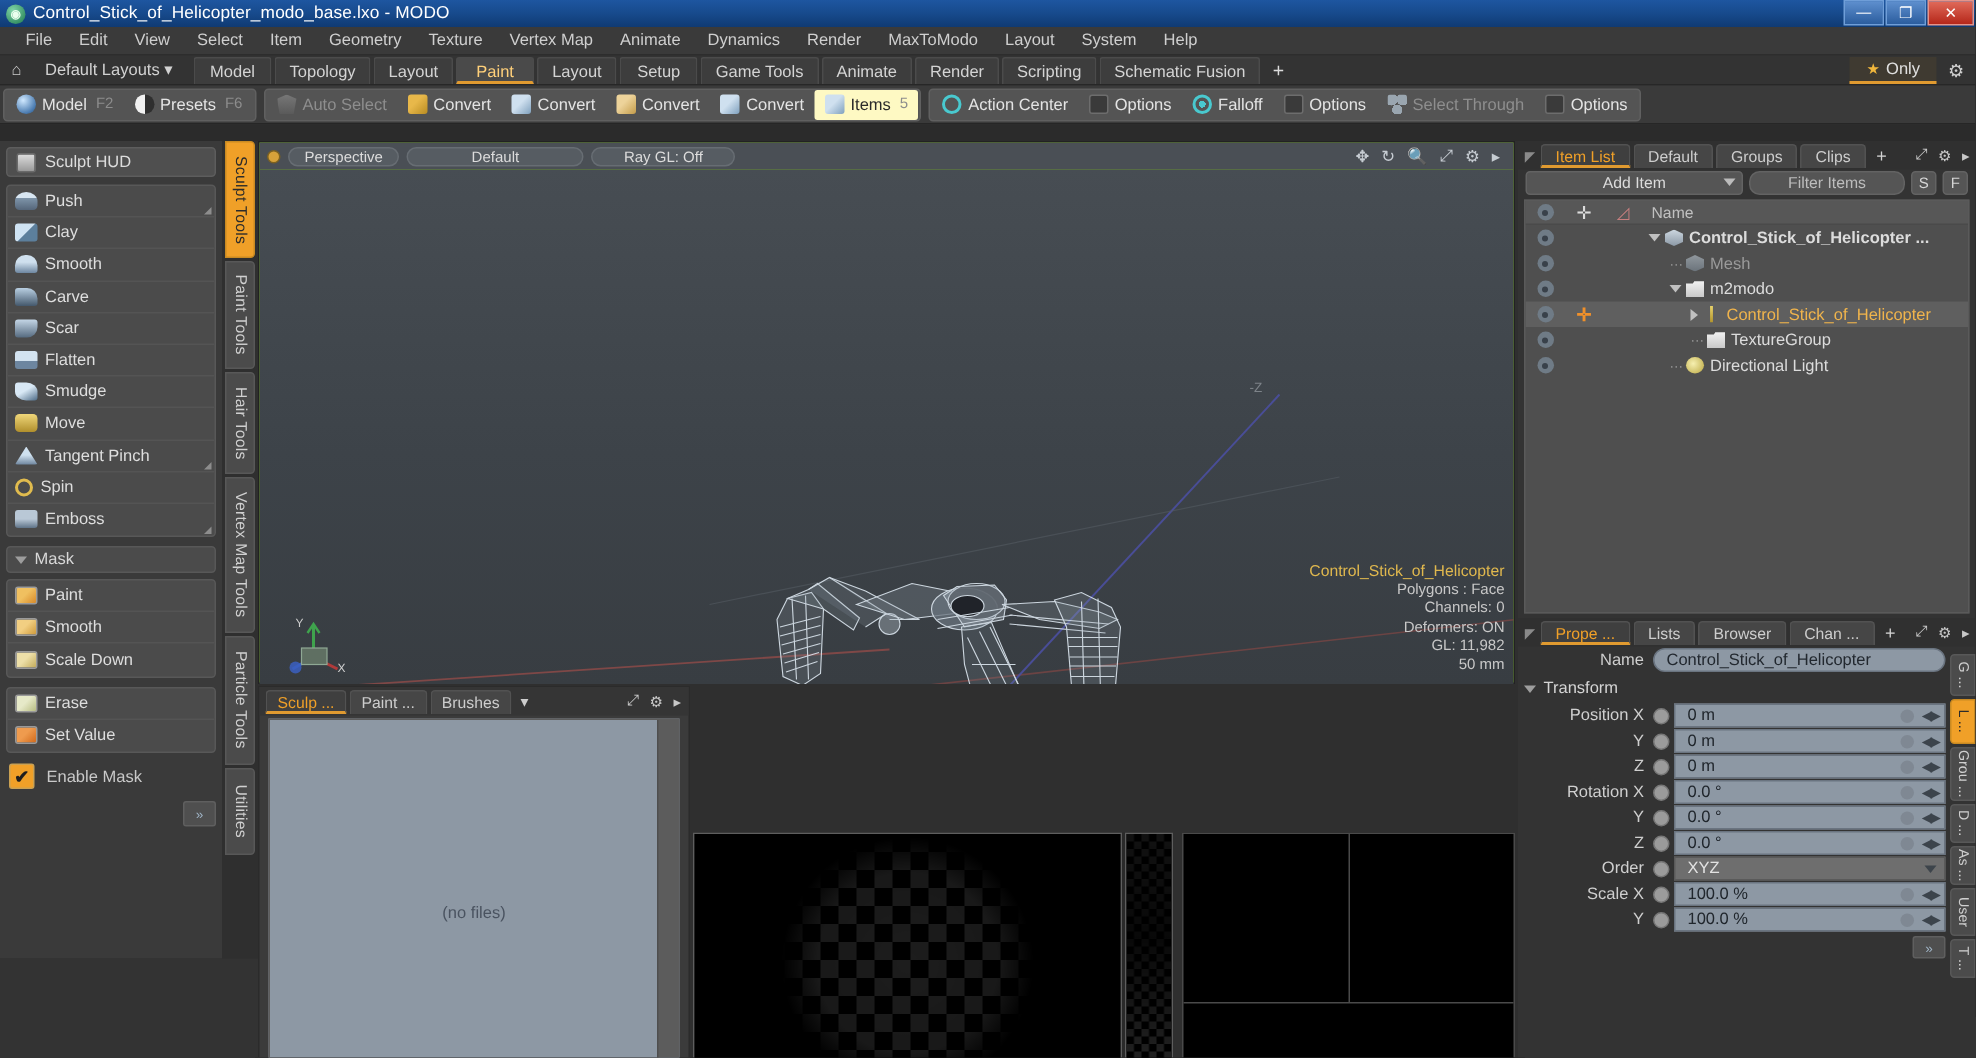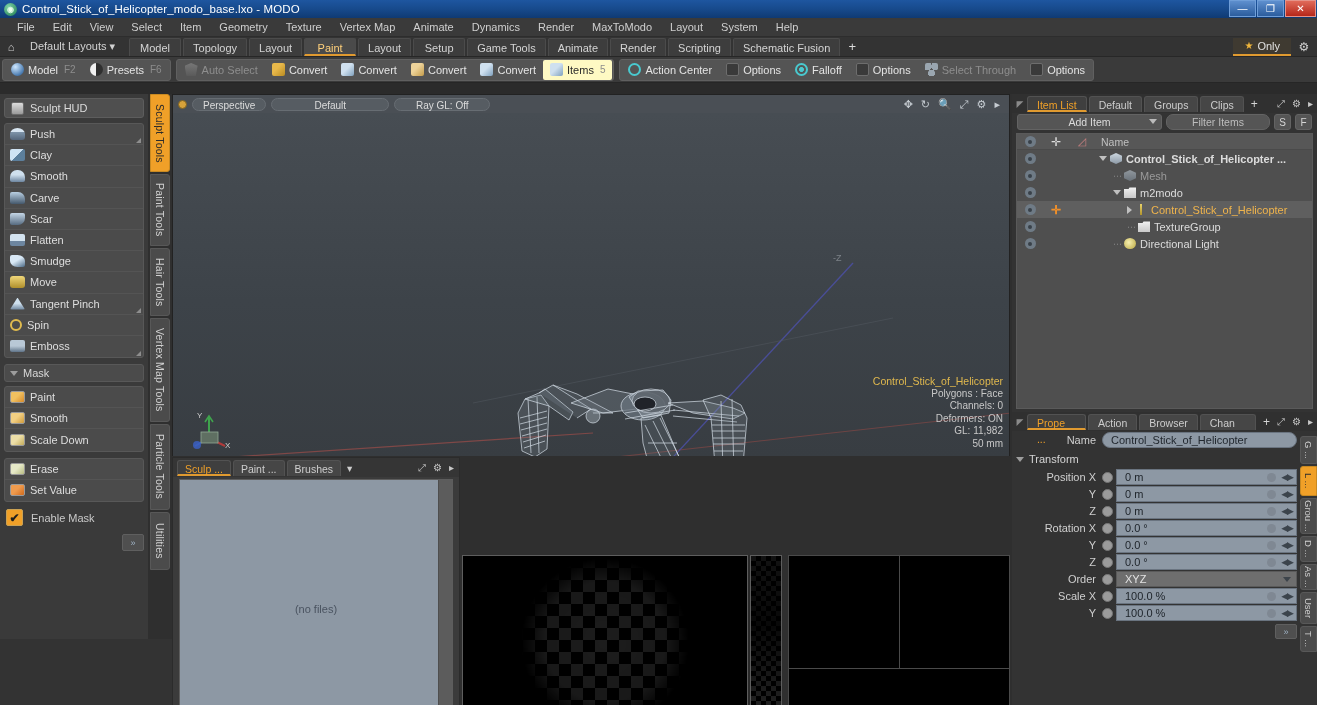--- a/index.html
+++ b/index.html
@@ -751,21 +751,21 @@
           </div>
         </div>
 
     </div>
 
     <div class="props">
       <div class="r-tabs">
         <div class="rcorner">◤</div>
         <div id="ptabs" style="display:flex;gap:2px;align-items:center;">
             <div class="rtab active">Prope ...</div>
-            <div class="rtab">Action</div>
+            <div class="rtab">Lists</div>
             <div class="rtab">Browser</div>
             <div class="rtab">Chan ...</div>
             <div class="rtab plus">+</div>
           </div>
         <div class="r-icons">
           <span>⤢</span>
           <span>⚙</span>
           <span>▸</span>
         </div>
       </div>

